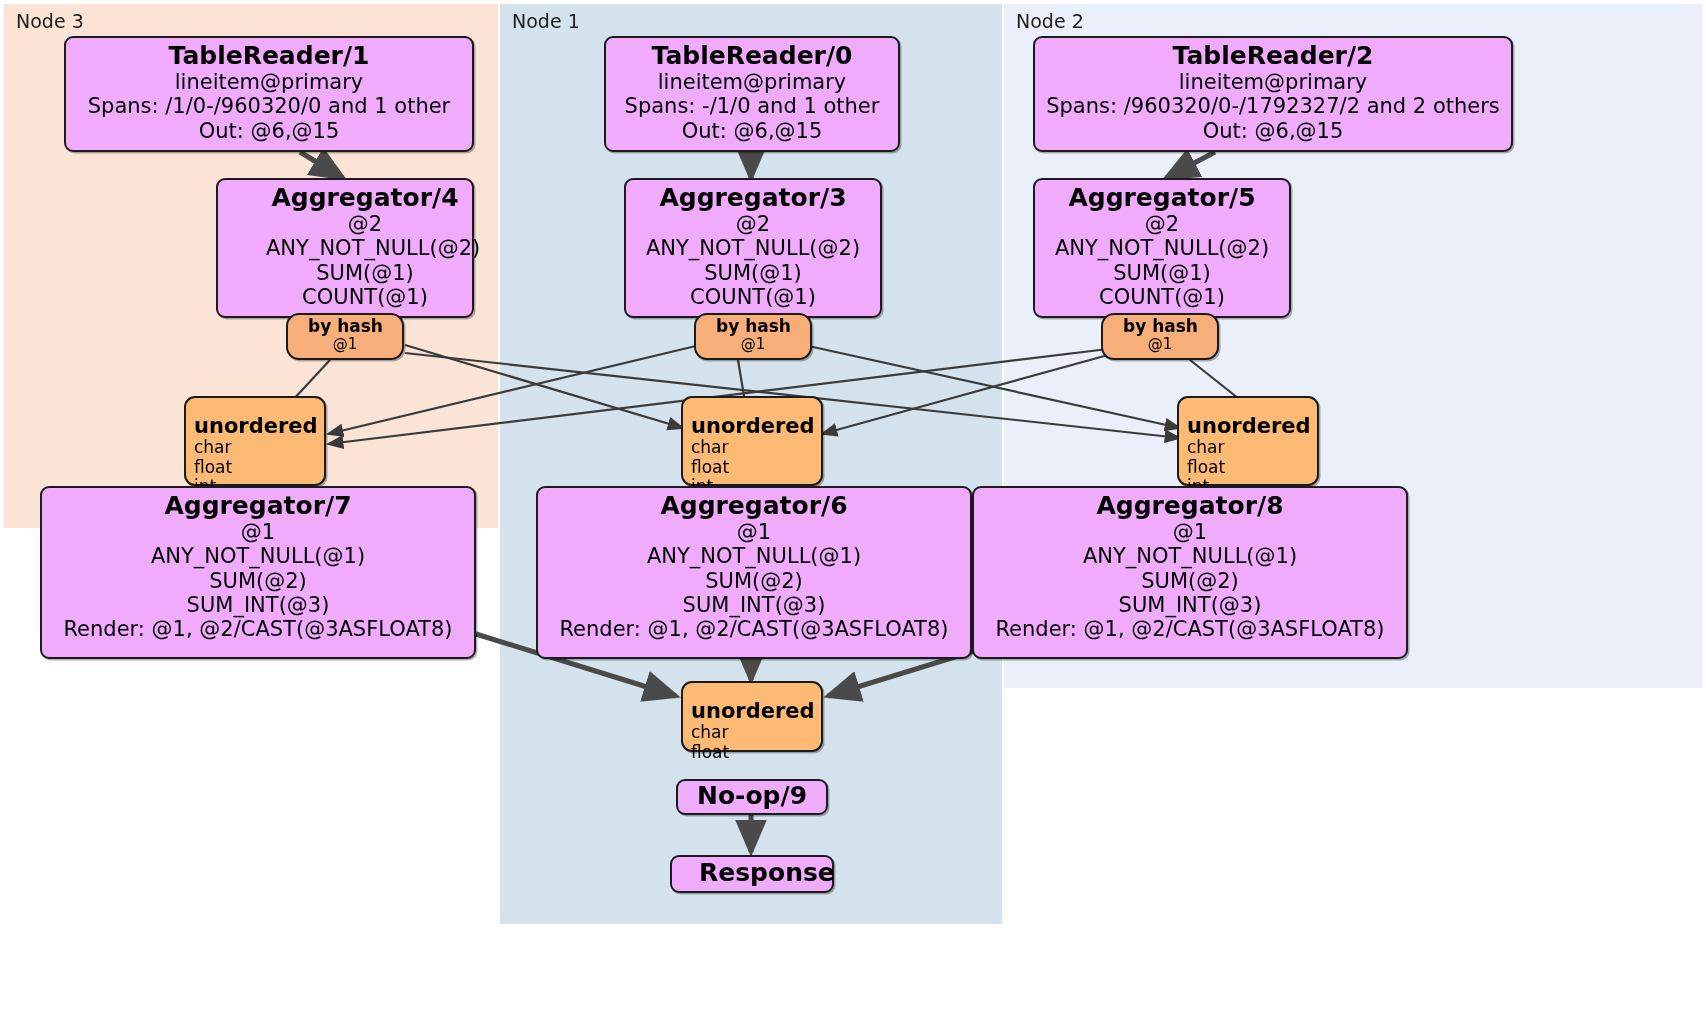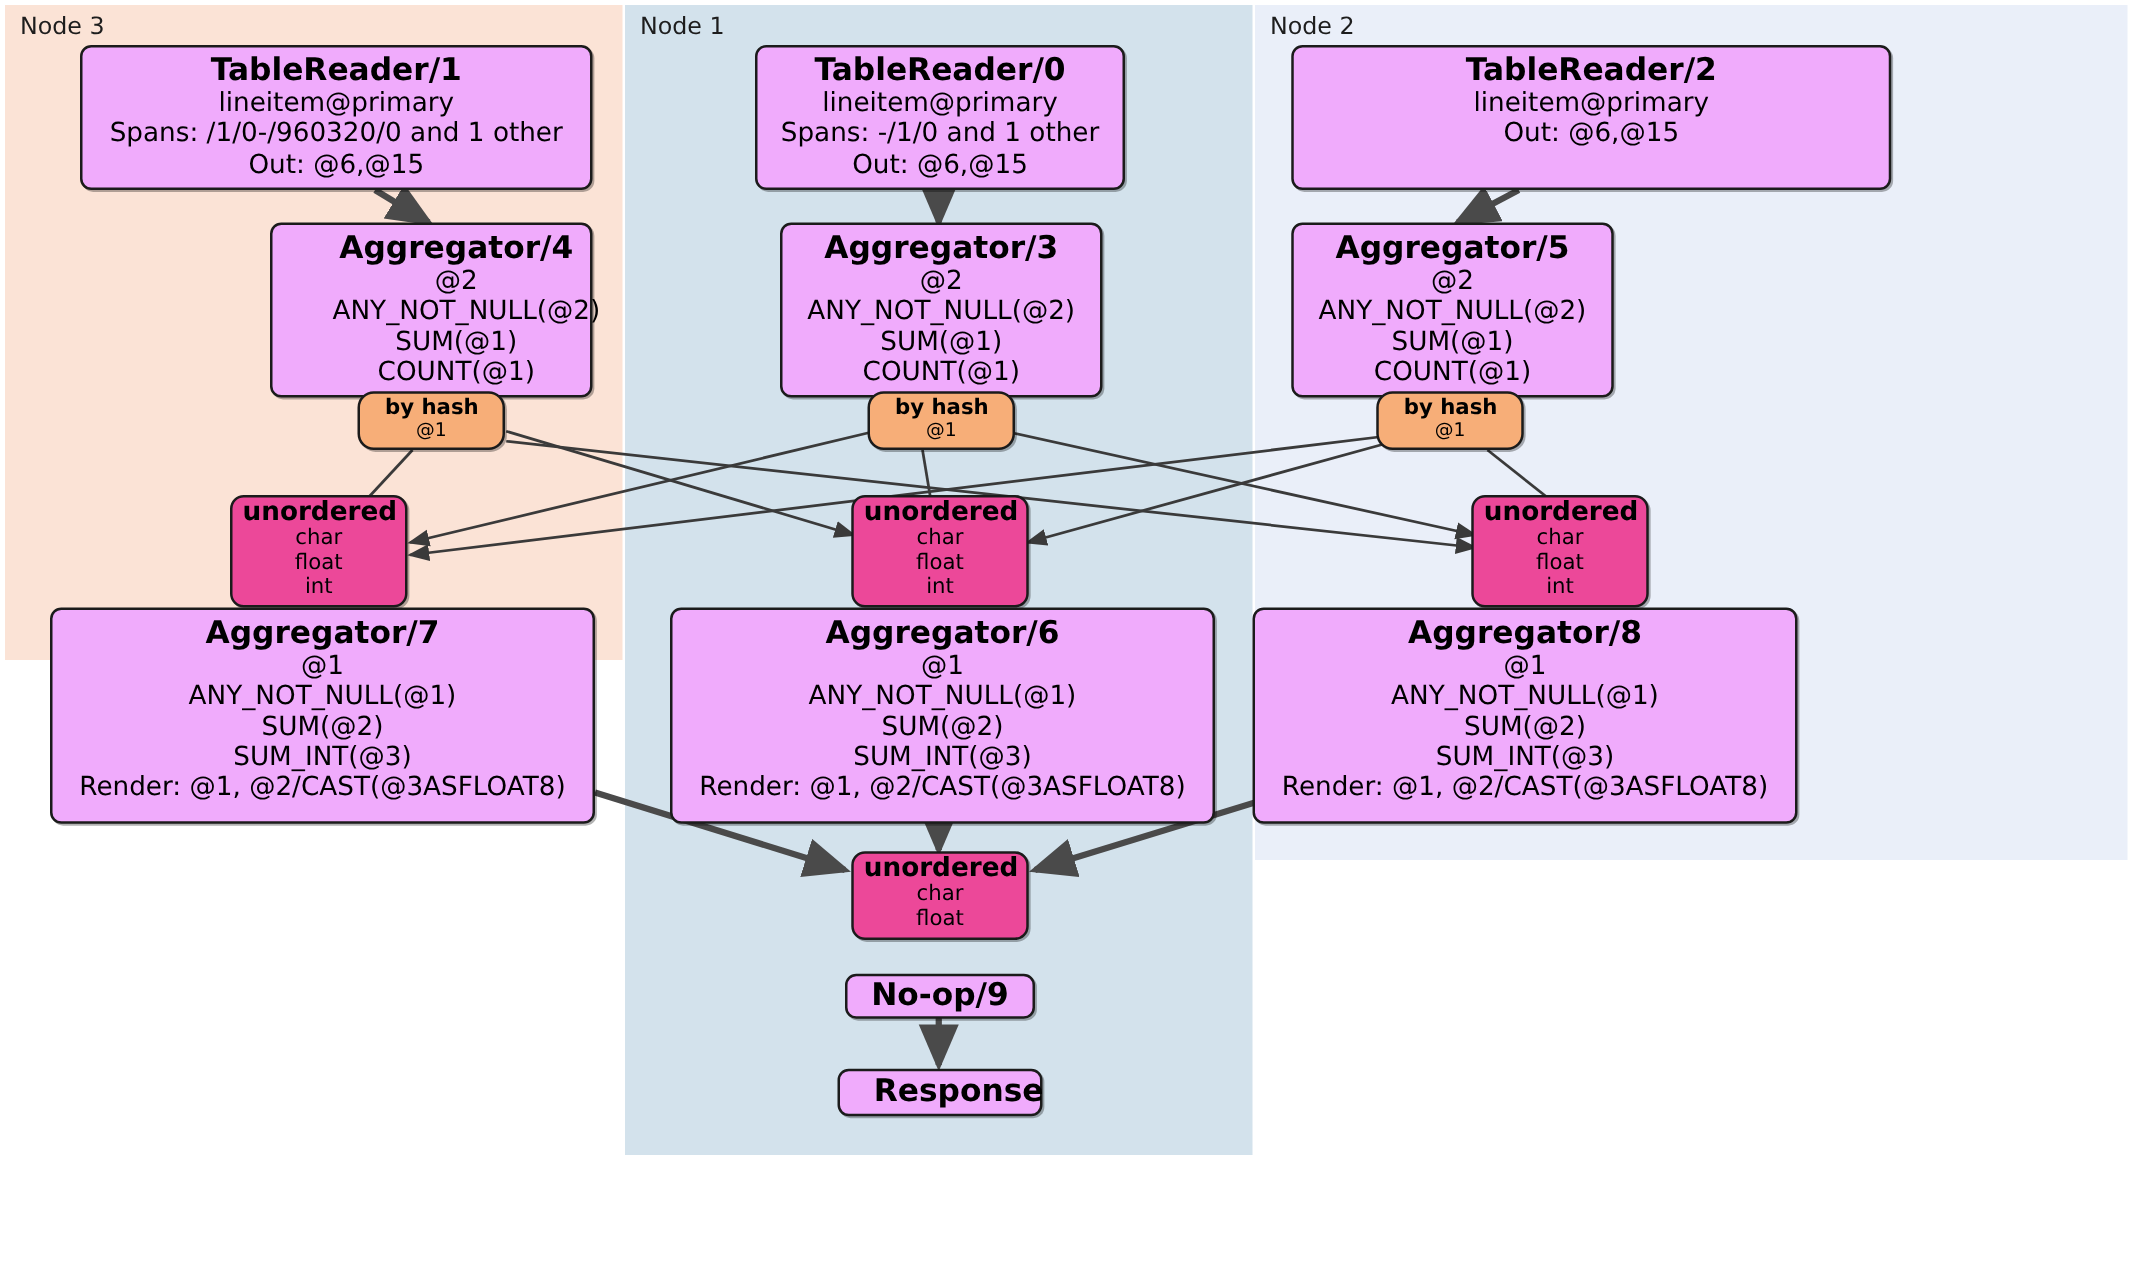--- a/index.html
+++ b/index.html
@@ -46,25 +46,25 @@
     border: 2px solid #1b1b1b;
     border-radius: 9px;
     text-align: center;
     padding: 4px 8px;
     color: #000000;
     box-shadow: 1.5px 1.5px 0px rgba(0,0,0,0.30);
   }
   .stream-box {
     position: absolute;
     box-sizing: border-box;
-    background: #ec4899;
+    background: #fdba74;
     border: 2px solid #1b1b1b;
     border-radius: 11px;
-    text-align: center;
-    padding: 0 8px;
+    text-align: left;
+    padding: 17px 8px;
     color: #000000;
     box-shadow: 1.5px 1.5px 0px rgba(0,0,0,0.30);
   }
   .hash-box {
     position: absolute;
     box-sizing: border-box;
     background: #f7ae78;
     border: 2px solid #1b1b1b;
     border-radius: 13px;
     text-align: center;
@@ -244,20 +244,21 @@
     <div class="title">No-op/9</div>
   </div>
 
   <div class="proc-box" style="left:670px; top:855px; width:164px; height:38px; padding-top:2px;padding-left:27px;">
     <div class="title">Response</div>
   </div>
 
   <div class="proc-box" style="left:1033px; top:36px; width:480px; height:116px;">
     <div class="title">TableReader/2</div>
     <div class="detail">lineitem@primary</div>
+    <div class="detail">Spans: /960320/0-/1792327/2 and 2 others</div>
     <div class="detail">Out: @6,@15</div>
   </div>
 
   <div class="proc-box" style="left:1033px; top:178px; width:258px; height:140px;">
     <div class="title">Aggregator/5</div>
     <div class="detail">@2</div>
     <div class="detail">ANY_NOT_NULL(@2)</div>
     <div class="detail">SUM(@1)</div>
     <div class="detail">COUNT(@1)</div>
   </div>
@@ -267,21 +268,21 @@
     <div class="detail-xs">@1</div>
   </div>
 
   <div class="stream-box" style="left:1177px; top:396px; width:142px; height:90px;">
     <div class="title-sm">unordered</div>
     <div class="detail-sm">char</div>
     <div class="detail-sm">float</div>
     <div class="detail-sm">int</div>
   </div>
 
-  <div class="proc-box" style="left:1002px; top:486px; width:436px; height:173px;">
+  <div class="proc-box" style="left:972px; top:486px; width:436px; height:173px;">
     <div class="title">Aggregator/8</div>
     <div class="detail">@1</div>
     <div class="detail">ANY_NOT_NULL(@1)</div>
     <div class="detail">SUM(@2)</div>
     <div class="detail">SUM_INT(@3)</div>
     <div class="detail">Render: @1, @2/CAST(@3ASFLOAT8)</div>
   </div>
 
 </div>
 

